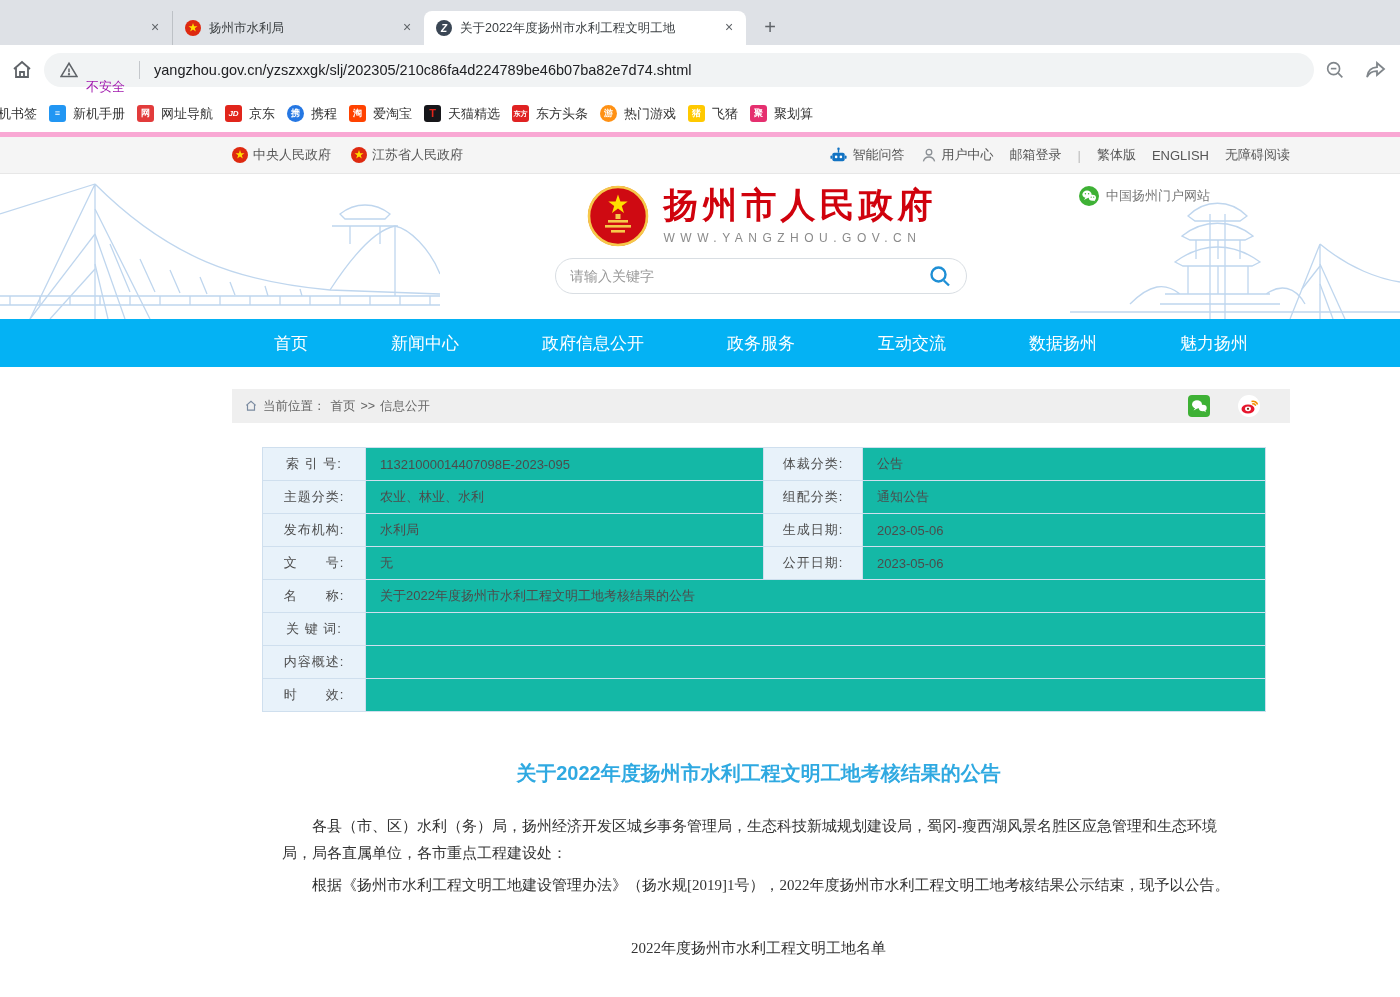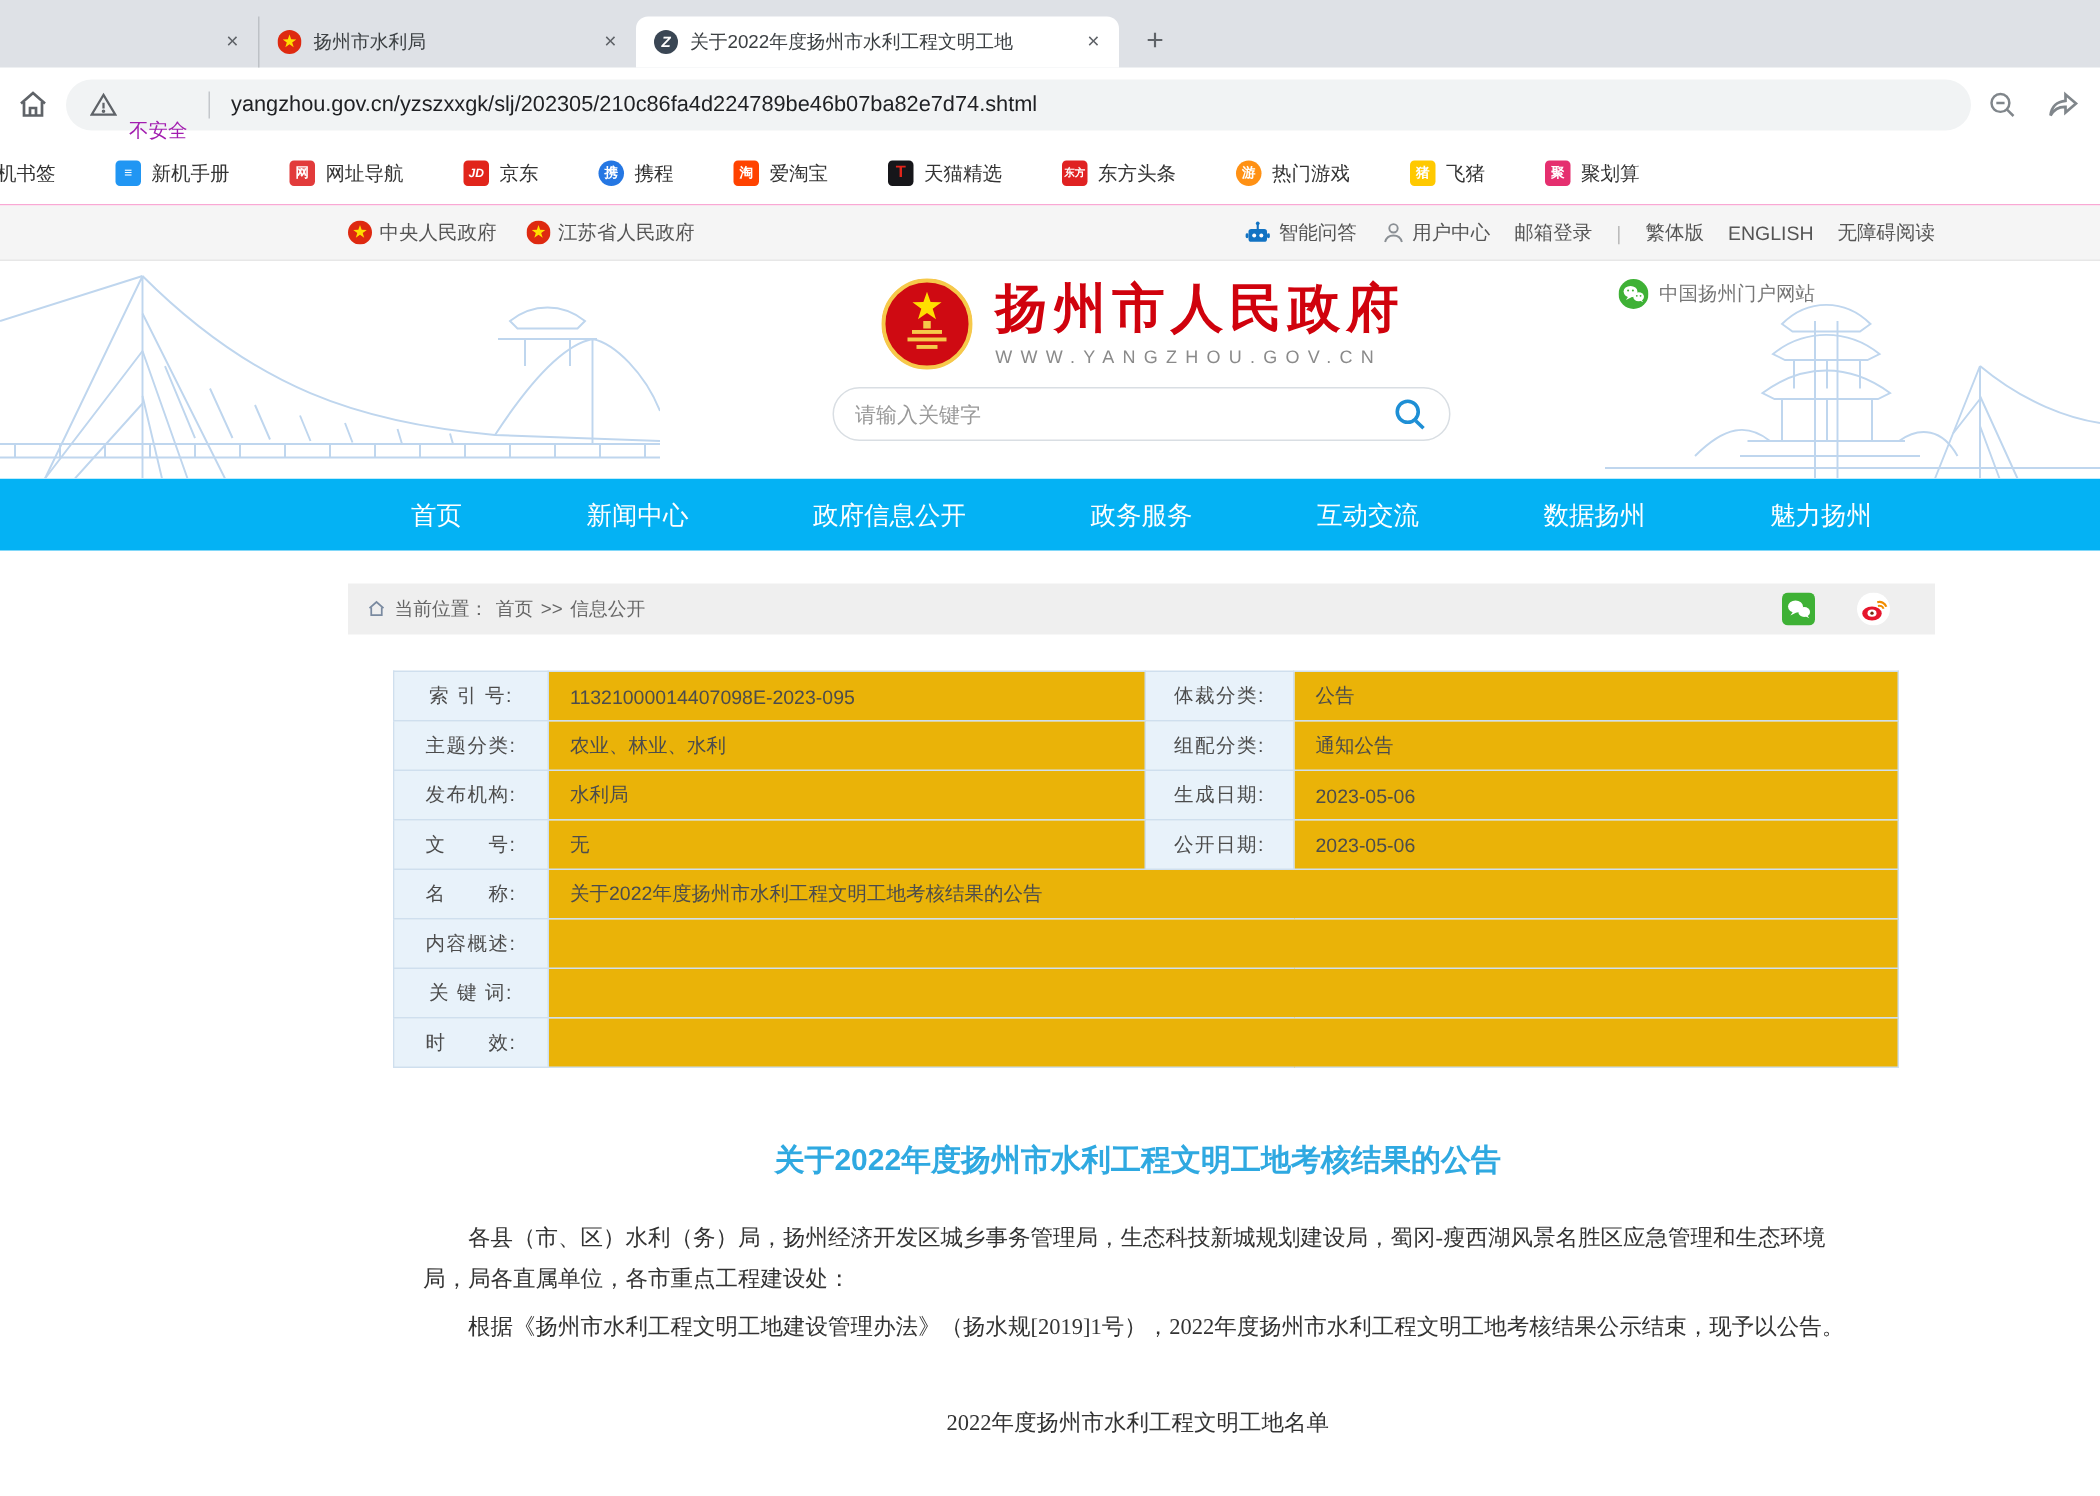--- a/index.html
+++ b/index.html
@@ -22,21 +22,21 @@
   .newtab { width:28px; height:28px; margin:0 0 4px 10px; font-size:20px; color:#5f6368;
     display:flex; align-items:center; justify-content:center; border-radius:50%; }
   .toolbar { height:50px; background:#fff; display:flex; align-items:center; padding:0 10px; gap:10px; }
   .homeicon { flex:0 0 auto; }
   .omnibox { flex:1; height:34px; background:#f1f3f4; border-radius:17px; display:flex; align-items:center;
     padding:0 16px; gap:8px; max-width:1270px; }
   .sec-label { font-size:13px; color:#a21caf;margin-top:34px; }
   .omni-div { width:1px; height:18px; background:#c4c7cb; margin:0 6px; }
   .url-text { font-size:14.5px; color:#202124; white-space:nowrap; overflow:hidden; }
   .omni-right { display:flex; align-items:center; gap:18px; padding-right:0; }
-  .bookmarksbar { height:42px; background:#fff; border-bottom:1px solid #f9a8d4; display:flex; align-items:center; gap:40px; padding:0 4px; overflow:hidden; }
+  .bookmarksbar { height:42px; background:#fff; border-bottom:5px solid #f9a8d4; display:flex; align-items:center; gap:12px; padding:0 4px; overflow:hidden; }
   .bookmark { display:flex; align-items:center; gap:7px; flex:0 0 auto; cursor:pointer; }
   .bookmark:first-child { margin-left:-6px; }
   .bm-label { font-size:13px; color:#333; }
   .bm-icon { width:17px; height:17px; border-radius:3px; color:#fff; font-size:9px; font-weight:bold;
     display:flex; align-items:center; justify-content:center; overflow:hidden; line-height:1; }
   
   .utilbar { height:37px; background:#f5f5f5; border-bottom:1px solid #e7e7e7; }
   .util-inner { width:1058px; margin-left:232px; height:100%; display:flex; align-items:center; font-size:13px; color:#555; }
   .util-left { display:flex; align-items:center; gap:20px; }
   .util-right { margin-left:auto; display:flex; align-items:center; gap:16px; }
@@ -62,21 +62,21 @@
   .nav-item { color:#fff; font-size:17px; cursor:pointer; white-space:nowrap; }
   
   .content { width:1058px; margin-left:232px; padding-top:22px; }
   .crumbbar { height:34px; background:#efefef; display:flex; align-items:center; padding:0 12px; font-size:12.5px; color:#666; gap:5px; }
   .crumb-right { margin-left:auto; display:flex; align-items:center; gap:28px; padding-right:18px; }
   .share-ic { width:22px; height:22px; cursor:pointer; }
   
   .metatable { width:1003px; margin:24px 25px 0 30px; border-collapse:collapse; table-layout:fixed; }
   .metatable td { border:1px solid #cfdfee; height:33px; font-size:13px; color:#4c4c4c; }
   .metatable td.lbl { background:#e8f2fa; text-align:center; letter-spacing:1px; }
-  .metatable td.val { background:#eab308; padding-left:14px; }
+  .metatable td.val { background:#14b8a6; padding-left:14px; }
   
   .article { padding:0 55px 0 50px; font-family:"Liberation Serif","DejaVu Serif",serif; }
   .art-title { margin-top:48px; text-align:center; font-size:20px; font-weight:bold; color:#2fa9e1;
     font-family:"Liberation Sans",sans-serif; }
   .art-p { margin-top:26px; font-size:15px; color:#333; line-height:27px; text-indent:2em; }
   .art-p2 { margin-top:5px; }
   .art-date { margin-top:30px; text-align:right; font-size:15px; color:#333; }
   .list-title { margin-top:40px; text-align:center; font-size:15px; color:#333; }
   svg { display:block; }
 </style>
@@ -383,25 +383,25 @@
       <td class="lbl">文　　号:</td>
       <td class="val">无</td>
       <td class="lbl">公开日期:</td>
       <td class="val">2023-05-06</td>
     </tr>
     <tr>
       <td class="lbl">名　　称:</td>
       <td class="val" colspan="3">关于2022年度扬州市水利工程文明工地考核结果的公告</td>
     </tr>
     <tr>
+      <td class="lbl">关 键 词:</td>
+      <td class="val" colspan="3"></td>
+    </tr>
+    <tr>
       <td class="lbl">内容概述:</td>
-      <td class="val" colspan="3"></td>
-    </tr>
-    <tr>
-      <td class="lbl">关 键 词:</td>
       <td class="val" colspan="3"></td>
     </tr>
     <tr>
       <td class="lbl">时　　效:</td>
       <td class="val" colspan="3"></td>
     </tr>
   </tbody>
     </table>
 
   <div class="article">

